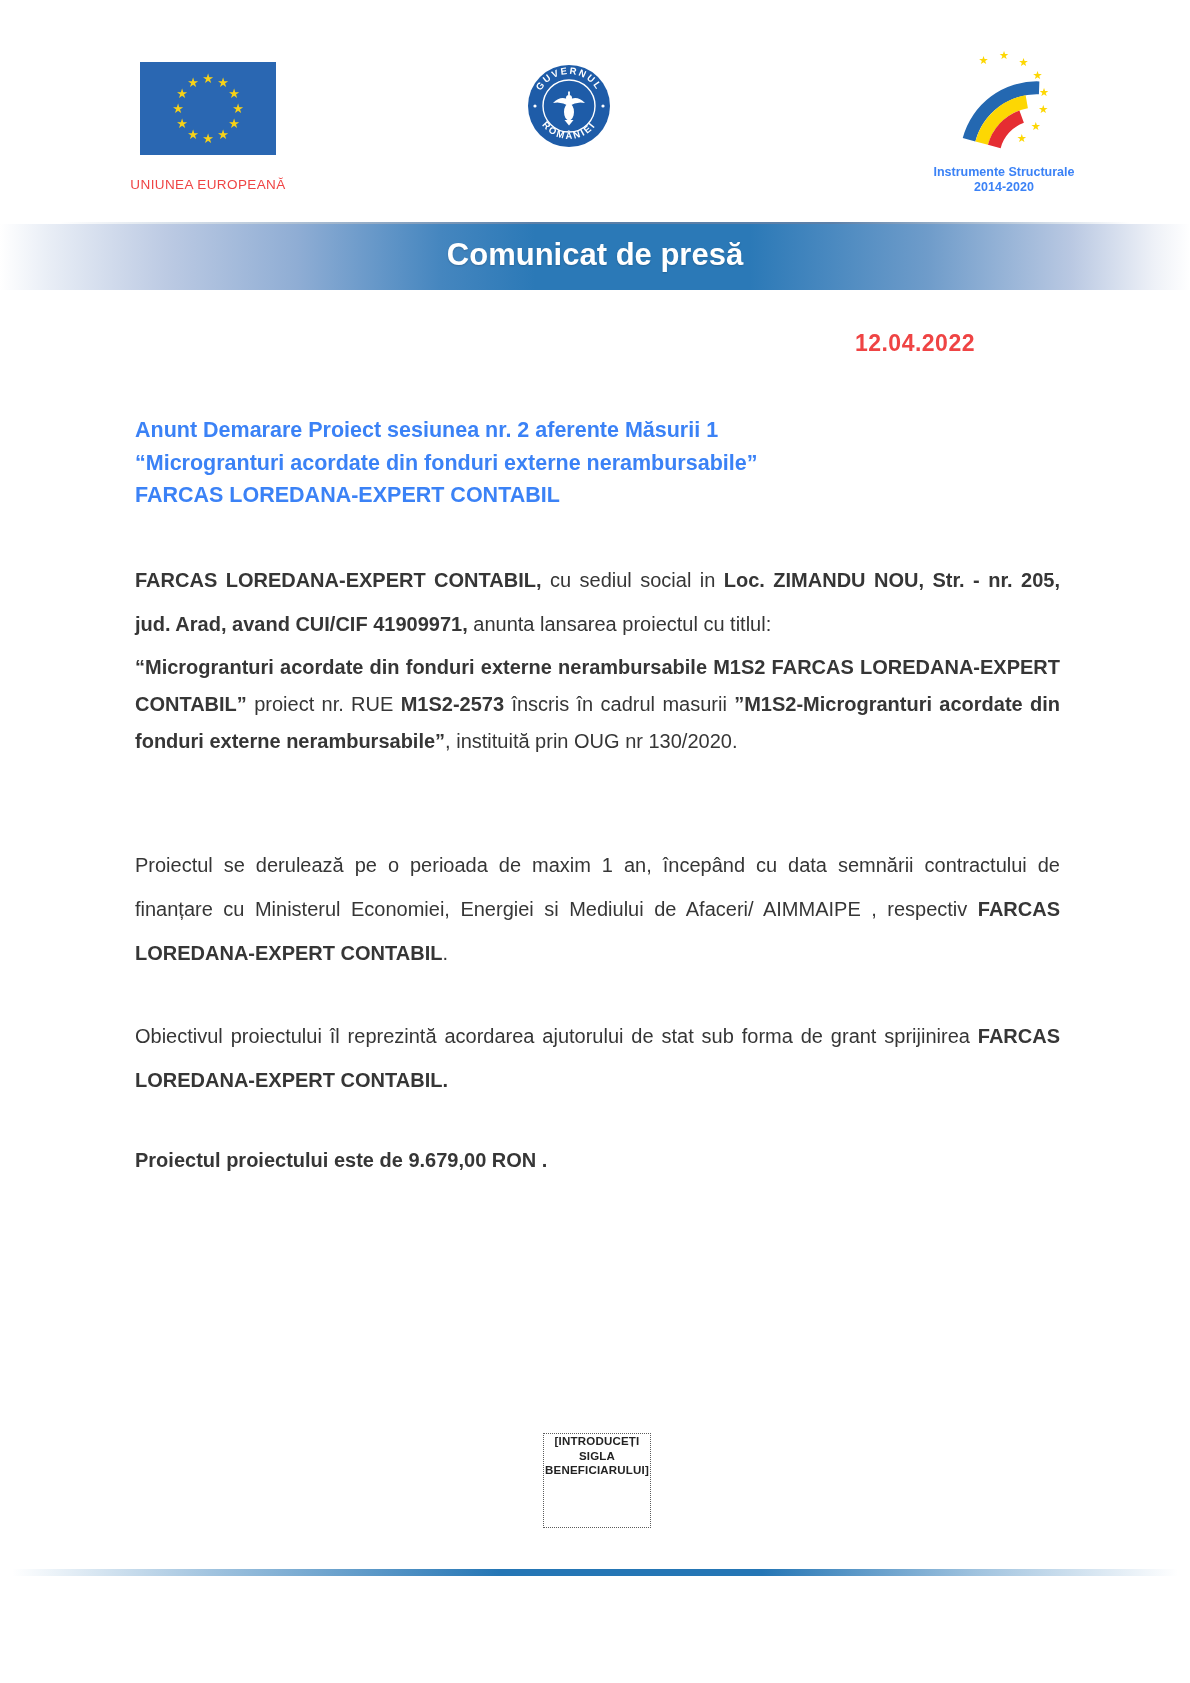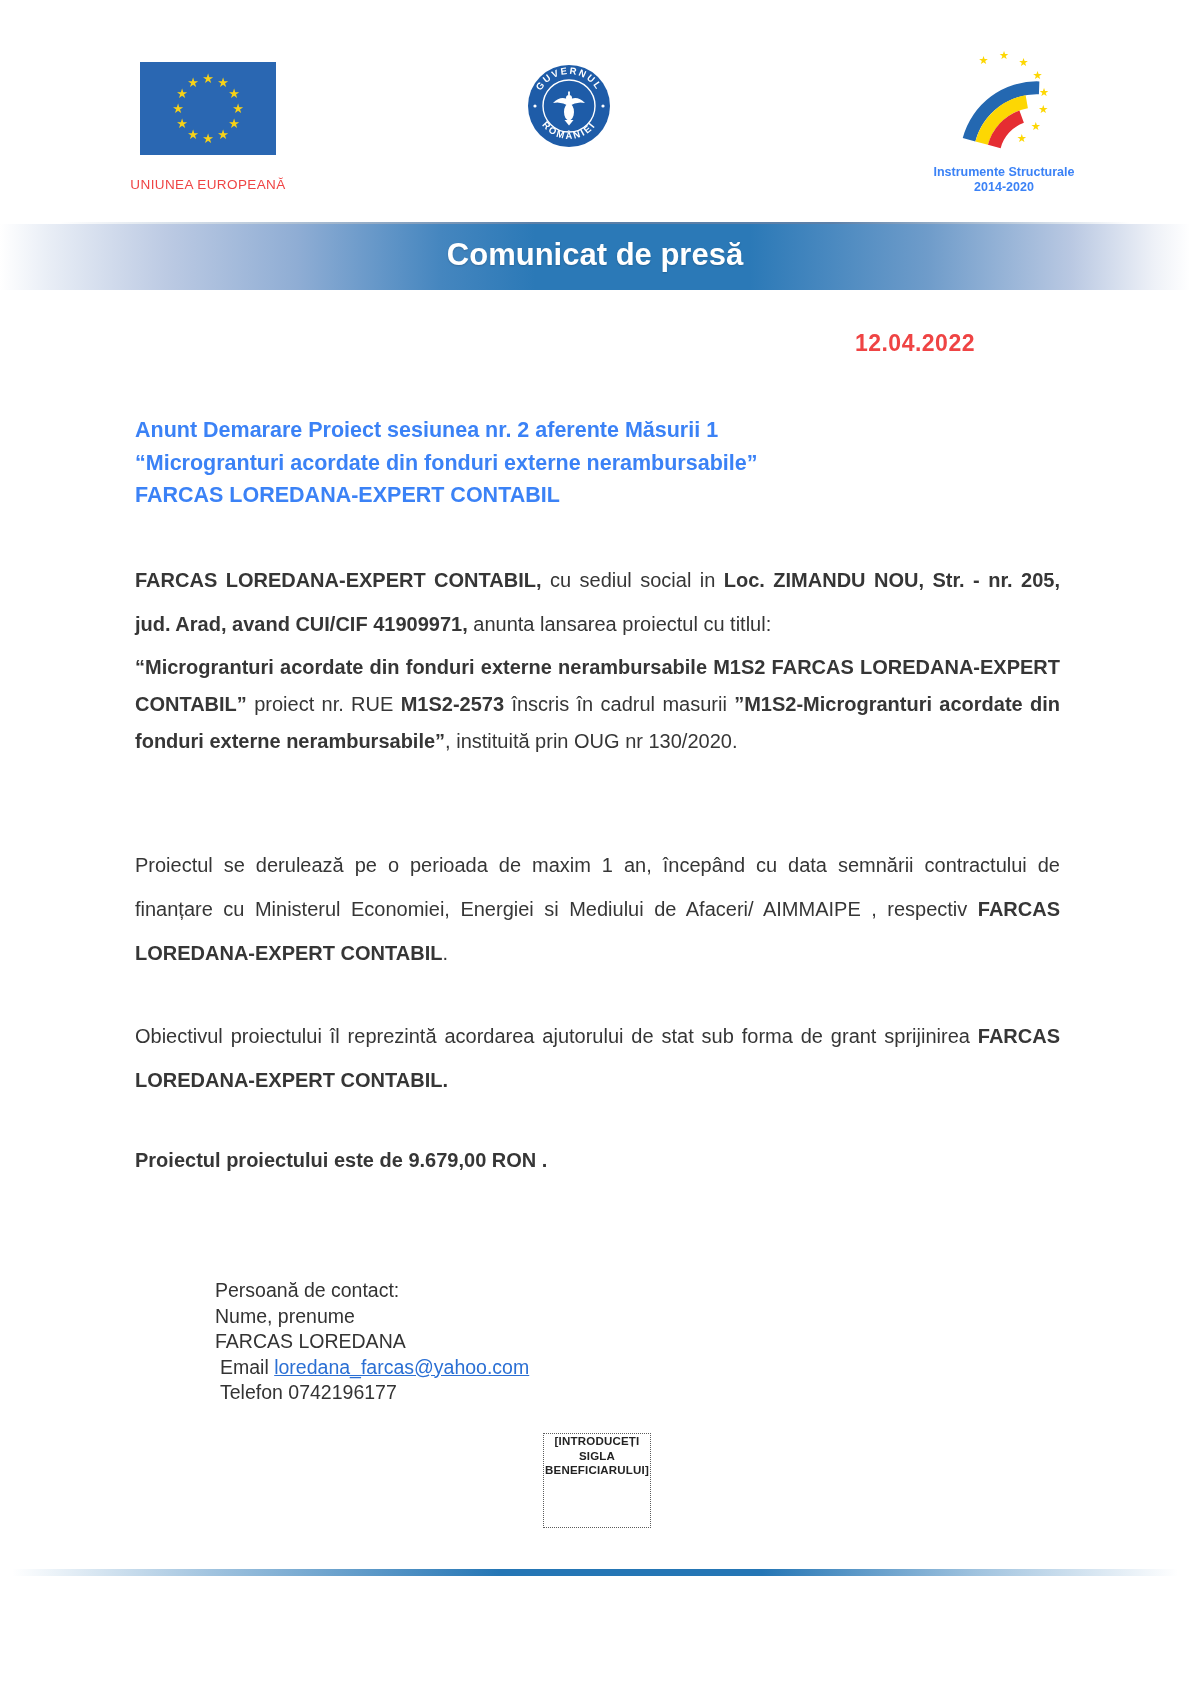--- a/index.html
+++ b/index.html
@@ -181,27 +181,20 @@
   <p class="para p-quote"><span class="b">“Microgranturi acordate din fonduri externe nerambursabile M1S2 FARCAS LOREDANA-EXPERT CONTABIL”</span><span> proiect  nr. RUE </span><span class="b">M1S2-2573</span><span> înscris în cadrul masurii </span><span class="b">”M1S2-Microgranturi acordate din fonduri externe nerambursabile”</span><span>, instituită prin OUG nr 130/2020.</span></p>
 
   <p class="para p-duration"><span>Proiectul se derulează pe o perioada de maxim 1 an, începând cu data semnării contractului de finanțare cu Ministerul Economiei, Energiei si Mediului de Afaceri/ AIMMAIPE , respectiv </span><span class="b">FARCAS LOREDANA-EXPERT CONTABIL</span><span>.</span></p>
 
   <p class="para p-objective"><span>Obiectivul proiectului îl reprezintă acordarea ajutorului de stat sub forma de grant sprijinirea </span><span class="b">FARCAS LOREDANA-EXPERT CONTABIL.</span></p>
 
 
   <p class="para p-value">Proiectul proiectului este de 9.679,00 RON .</p>
 
 
-  <div class="contact">
-    <div>Persoană de contact:</div>
-    <div>Nume, prenume</div>
-    <div>FARCAS LOREDANA</div>
-    <div class="indent"><span>Email</span> <a href="#">loredana_farcas@yahoo.com</a></div>
-    <div class="indent"><span>Telefon</span> <span>0742196177</span></div>
-  </div>
 
   <div class="logo-placeholder">
     <span>[INTRODUCEȚI SIGLA BENEFICIARULUI]</span>
   </div>
 
   <div class="bottom-rule"></div>
 
 </div>
 
 </body></html>

